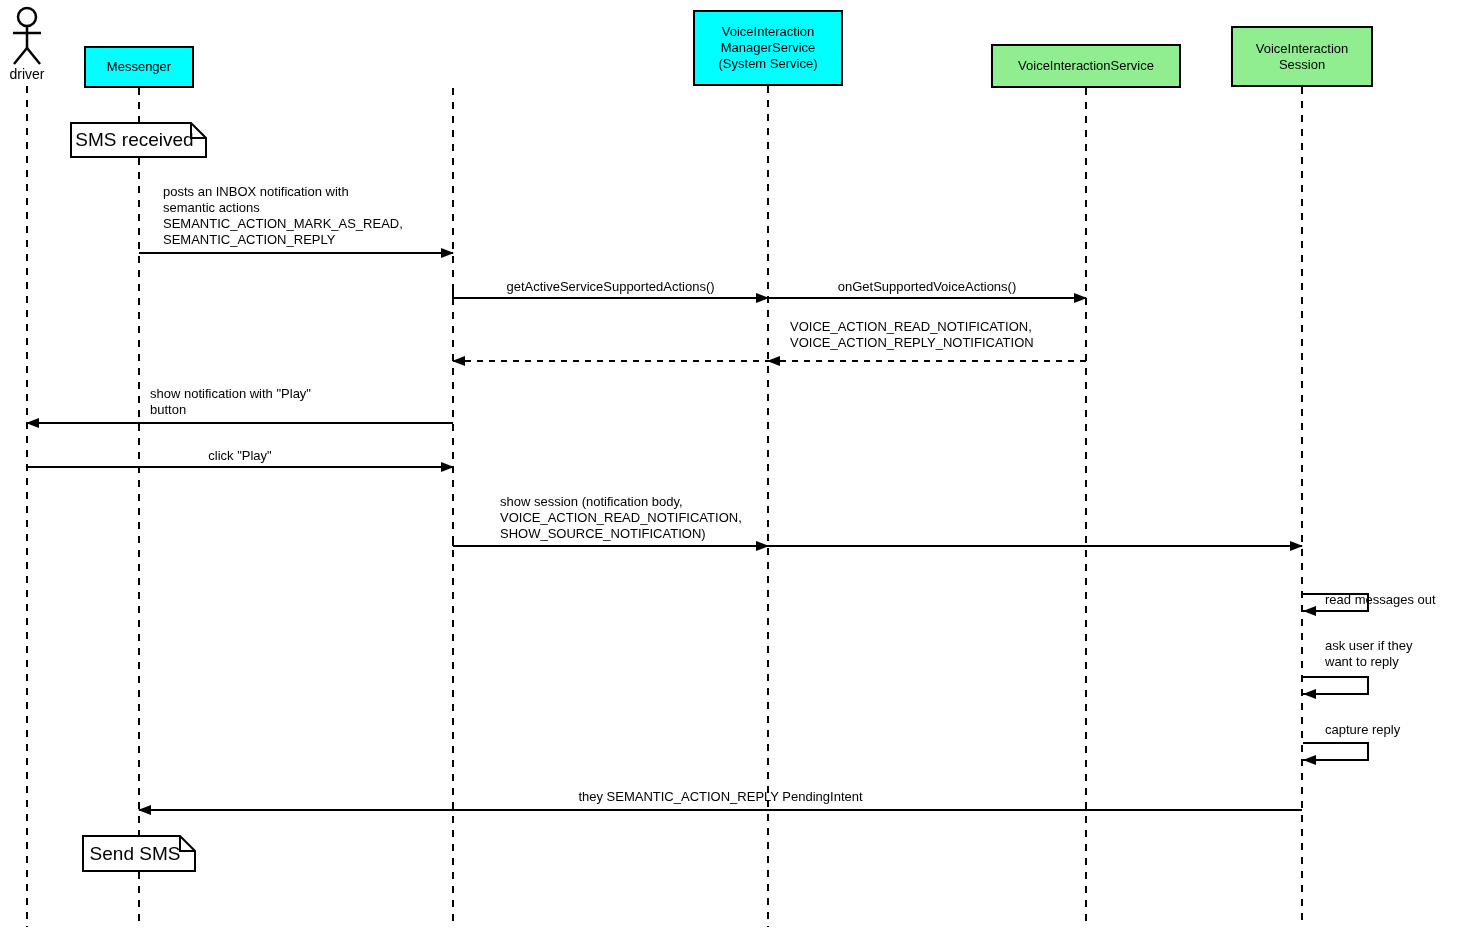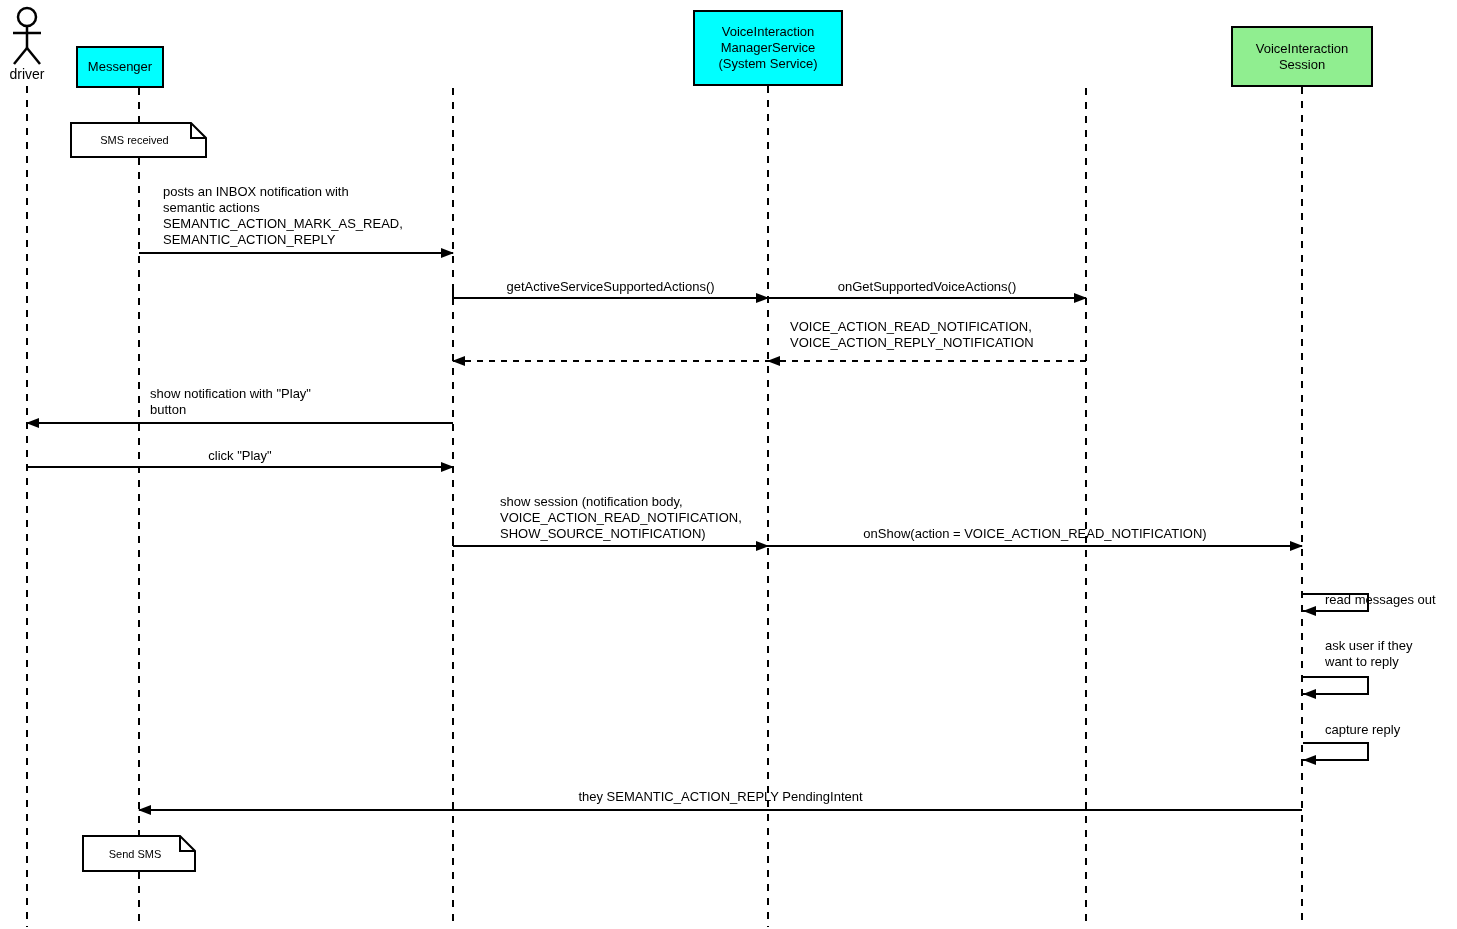--- a/index.html
+++ b/index.html
@@ -21,21 +21,21 @@
         border-top:5px solid transparent;border-bottom:5px solid transparent;
         border-right:13px solid var(--line);}
   .stub{position:absolute;width:2px;background:var(--line);}
   .label{position:absolute;font-size:13px;line-height:16px;white-space:nowrap;}
   .label.center{text-align:center;}
   .loop{position:absolute;width:66px;height:19px;box-sizing:border-box;
         border:2px solid var(--line);border-left:none;}
   .loop .ah-l{left:0;top:auto;bottom:-6px;}
   .note{position:absolute;}
   .note .ntext{position:absolute;inset:0;display:flex;align-items:center;justify-content:center;
-        font-size:11px;padding-right:8px;}
+        font-size:19px;padding-right:8px;}
   .actor-label{position:absolute;font-size:14px;text-align:center;}
 </style>
 </head>
 <body>
 
 <div class="canvas">
 
   <div class="lifeline" style="left:26px;top:86px;height:841px;"></div>
   <div class="lifeline" style="left:138px;top:88px;height:839px;"></div>
   <div class="lifeline" style="left:452px;top:88px;height:839px;"></div>
@@ -45,27 +45,30 @@
 
   <svg style="position:absolute;left:5px;top:6px;" width="44" height="62" viewBox="0 0 44 62">
     <circle cx="22" cy="11" r="9" fill="#fff" stroke="#000" stroke-width="2.5"></circle>
     <line x1="22" y1="20" x2="22" y2="42" stroke="#000" stroke-width="2.5"></line>
     <line x1="8" y1="27" x2="36" y2="27" stroke="#000" stroke-width="2.5"></line>
     <line x1="22" y1="42" x2="9" y2="58" stroke="#000" stroke-width="2.5"></line>
     <line x1="22" y1="42" x2="35" y2="58" stroke="#000" stroke-width="2.5"></line>
   </svg>
   <div class="actor-label" style="left:0;top:66px;width:54px;">driver</div>
 
-  <div class="pbox cyan" style="left:76px;top:46px;width:88px;height:42px;">
+  <div class="pbox cyan" style="left:84px;top:46px;width:110px;height:42px;">
     <div>Messenger</div>
   </div>
   <div class="pbox cyan" style="left:693px;top:10px;width:150px;height:76px;">
     <div>VoiceInteraction</div>
     <div>ManagerService</div>
     <div>(System Service)</div>
+  </div>
+  <div class="pbox green" style="left:991px;top:44px;width:190px;height:44px;">
+    <div>VoiceInteractionService</div>
   </div>
   <div class="pbox green" style="left:1231px;top:26px;width:142px;height:61px;">
     <div>VoiceInteraction</div>
     <div>Session</div>
   </div>
 
   <div class="note" style="left:70px;top:122px;width:137px;height:36px;">
     <svg width="137" height="36" viewBox="0 0 137 36">
       <path d="M1,1 H121 L136,16 V35 H1 Z" fill="#fff" stroke="#000" stroke-width="2"></path>
       <path d="M121,1 V16 H136" fill="none" stroke="#000" stroke-width="2"></path>
@@ -122,21 +125,20 @@
   <div class="label" style="left:500px;top:494px;">
     <div>show session (notification body,</div>
     <div>VOICE_ACTION_READ_NOTIFICATION,</div>
     <div>SHOW_SOURCE_NOTIFICATION)</div>
   </div>
   <div class="stub" style="left:452px;top:536px;height:10px;"></div>
   <div class="arrow" style="left:453px;top:545px;width:315px;">
     <div class="ah-r"></div>
   </div>
 
-  <div class="label center" style="left:768px;top:526px;width:534px;">onShow(action = VOICE_ACTION_READ_NOTIFICATION)</div>
   <div class="arrow" style="left:768px;top:545px;width:534px;">
     <div class="ah-r"></div>
   </div>
 
   <div class="label" style="left:1325px;top:592px;">read messages out</div>
   <div class="loop" style="left:1303px;top:593px;">
     <div class="ah-l"></div>
   </div>
 
   <div class="label" style="left:1325px;top:638px;">

